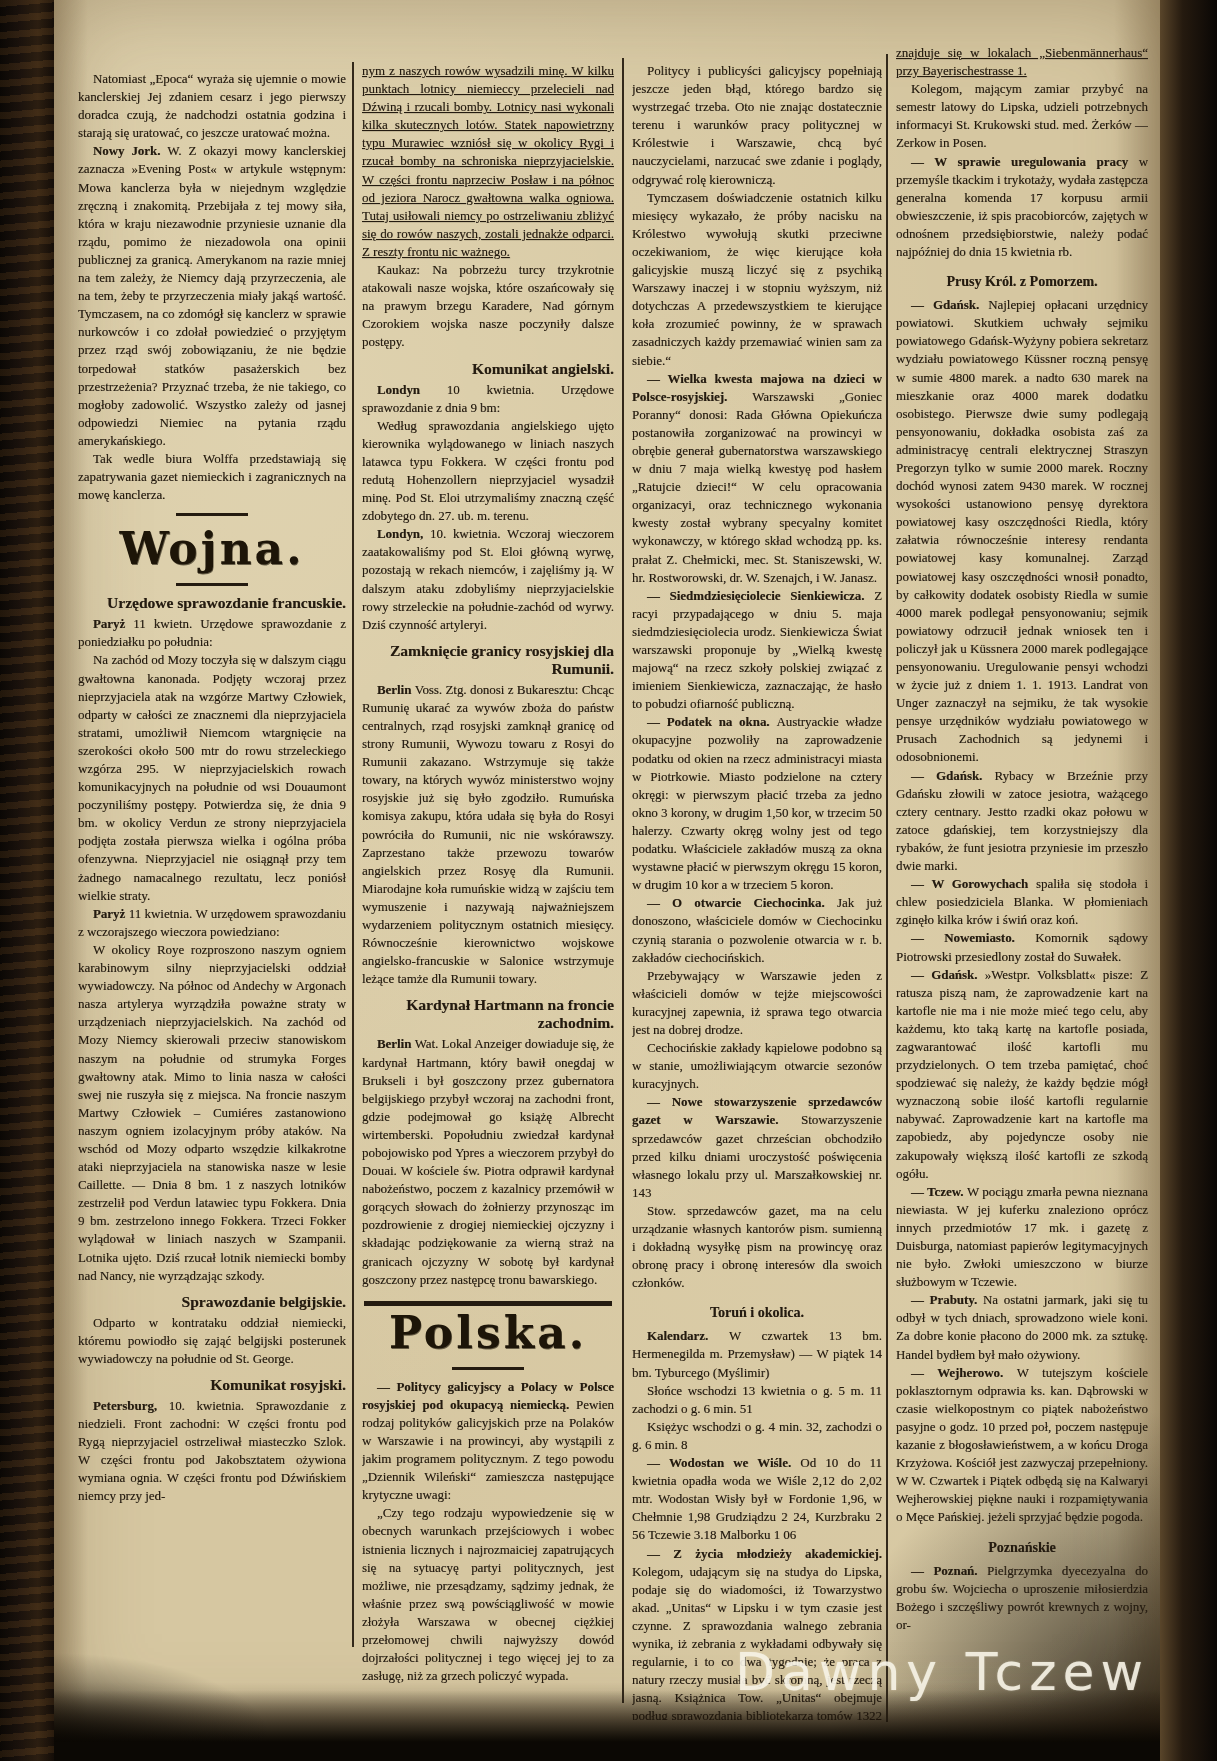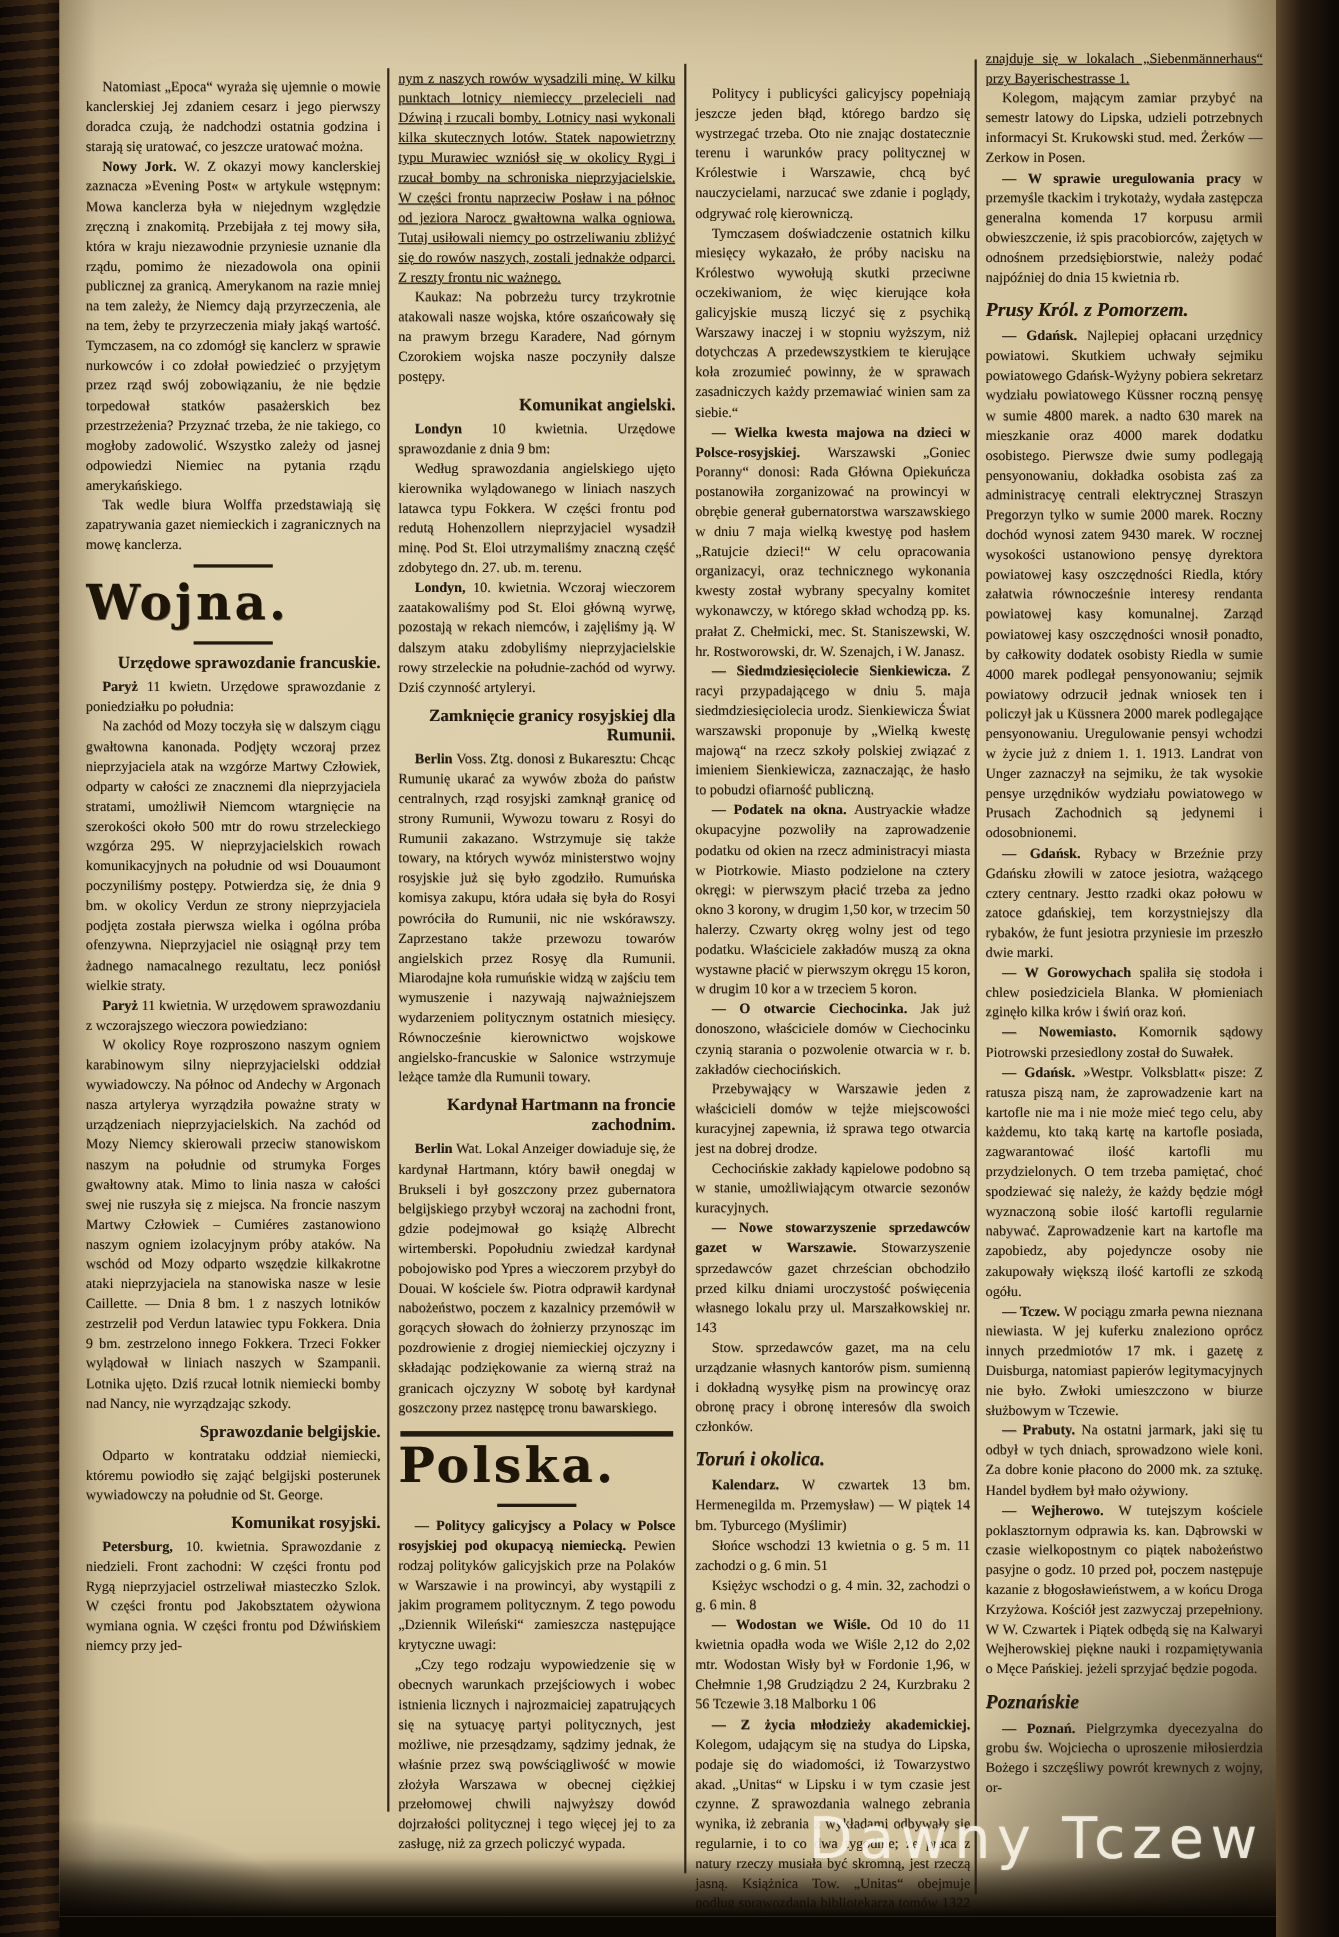--- a/index.html
+++ b/index.html
@@ -27,40 +27,40 @@
     background:linear-gradient(180deg, rgba(0,0,0,0) 0%, rgba(25,17,8,0.6) 55%, #0b0803 100%);}
   .corner-shade{position:absolute;left:0;bottom:0;width:220px;height:90px;
     background:radial-gradient(ellipse at 0% 100%, rgba(10,7,3,0.8), transparent 70%);}
 
   
   .column{position:absolute;overflow:hidden;color:var(--ink,#241b10);
     font-size:12.9px;line-height:18.1px;text-align:justify;
     text-shadow:0.3px 0.3px 0 rgba(36,27,16,0.45);}
   .col1{left:24px;top:70px;width:268px;height:1640px;}
   .col2{left:308px;top:62px;width:252px;height:1650px;}
-  .col3{left:578px;top:76px;width:250px;height:1658px;}
+  .col3{left:578px;top:62px;width:250px;height:1658px;}
   .col4{left:842px;top:44px;width:252px;height:1662px;}
   .colrule{position:absolute;width:2px;background:#32281a;}
   .r1{left:298px;top:62px;height:1585px;}
   .r2{left:568px;top:58px;height:1645px;}
   .r3{left:832px;top:54px;height:1668px;}
 
   
   .blk-p{margin:0;text-indent:15px;}
   .blk-p.noindent{text-indent:0;text-decoration:underline;}
   .lead{font-weight:bold;}
-  .blk-hmajor{font-family:"DejaVu Serif",serif;font-weight:bold;
+  .blk-hmajor{font-family:"DejaVu Serif",serif;font-weight:bold;text-align:center;
     font-size:44px;line-height:50px;letter-spacing:3px;margin:2px 0 0;color:#1d1508;
     text-shadow:0.6px 0.6px 0 rgba(29,21,8,0.6);}
   .blk-rule{height:0;border-top:3px solid #241b10;width:72px;margin:9px auto 8px;}
   .blk-rulethick{height:5px;background:#241b10;margin:12px 2px 2px;}
   .blk-hsub{font-weight:bold;text-align:right;font-size:15.5px;line-height:18px;
     margin:8px 0 3px;text-indent:0;}
-  .blk-hsection{font-weight:bold;font-size:18px;line-height:21px;
-    margin:10px 0 4px;text-indent:0;font-style:italic;}
+  .blk-hsection{font-weight:bold;text-align:center;font-size:14px;line-height:21px;
+    margin:10px 0 4px;text-indent:0;}
 
   
   .watermark{position:absolute;right:11px;bottom:40px;
     font-family:"DejaVu Sans",sans-serif;font-size:52px;letter-spacing:6px;
     color:var(--watermark,#f7f3e6);opacity:0.92;text-shadow:0 0 2px rgba(255,255,240,0.35);}
 </style>
 </head>
 <body>
 
 <div class="scan">

